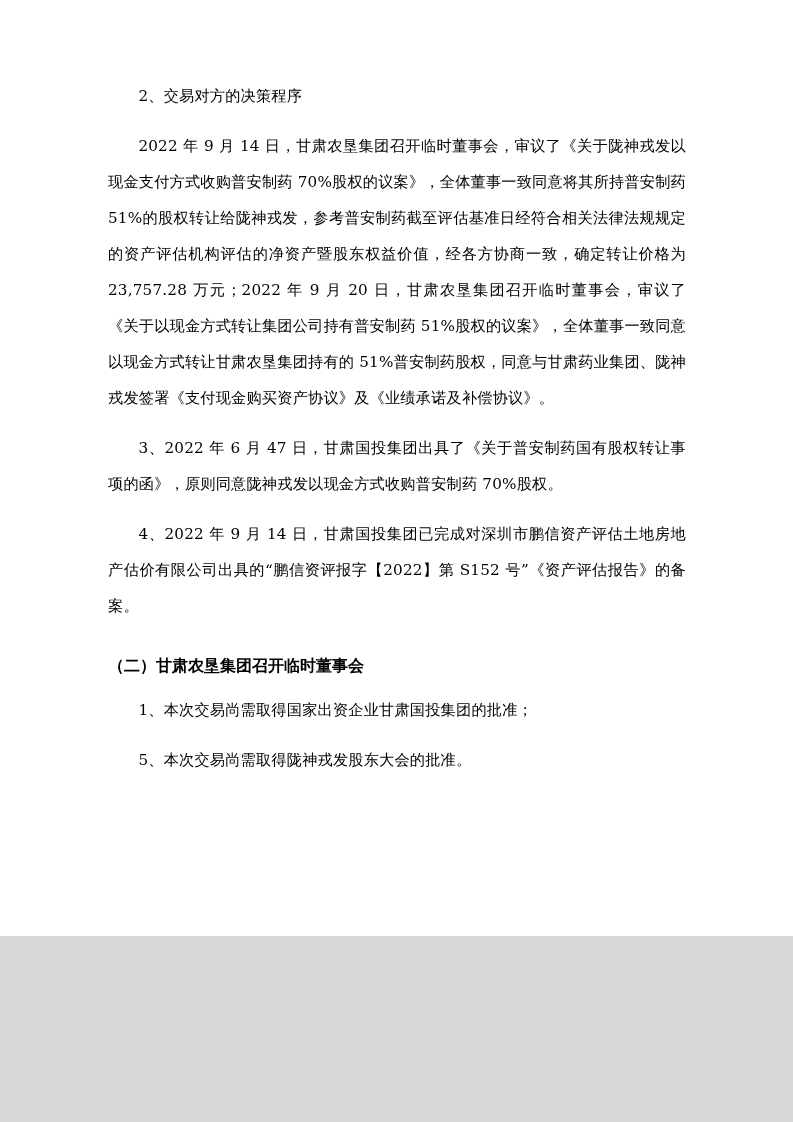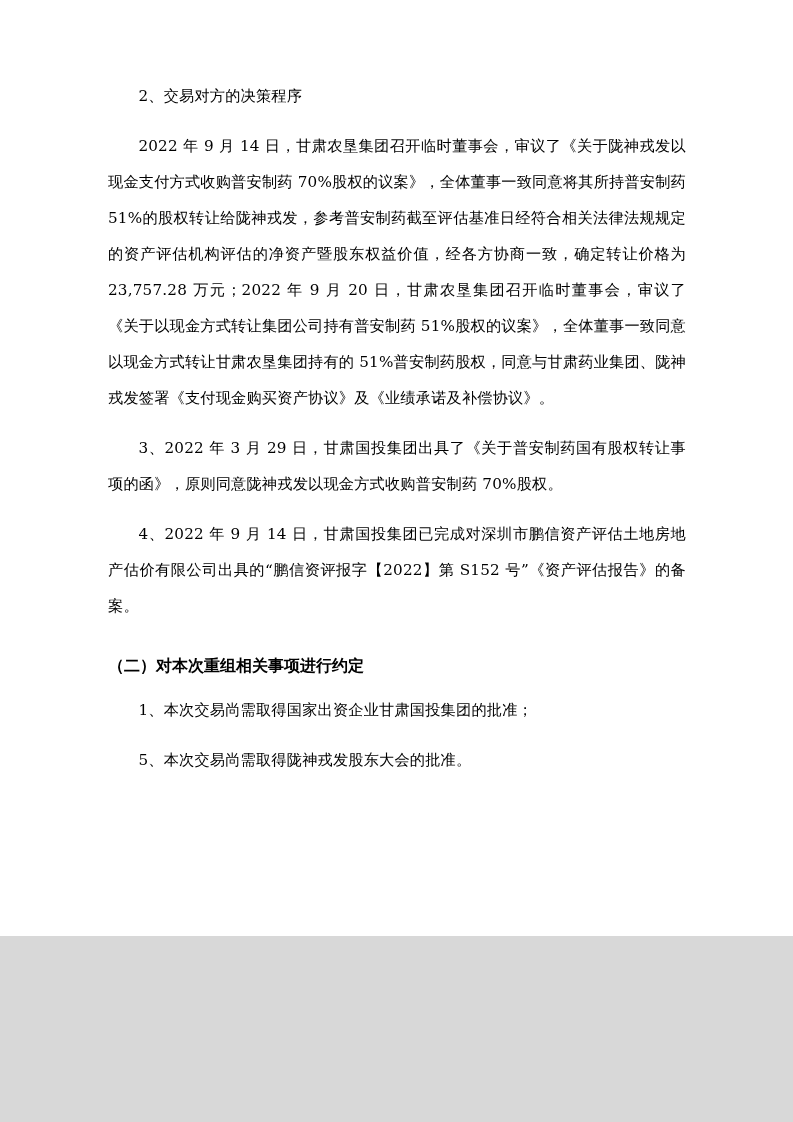--- a/index.html
+++ b/index.html
@@ -58,20 +58,20 @@
     font-family: "DejaVu Serif", "Liberation Serif", serif;
   }
 </style>
 </head>
 <body>
 
 <div class="page">
   <div class="content">
     <p class="para indent spaced">2、交易对方的决策程序</p>
     <p class="para indent spaced">2022 年 9 月 14 日，甘肃农垦集团召开临时董事会，审议了《关于陇神戎发以现金支付方式收购普安制药 70%股权的议案》，全体董事一致同意将其所持普安制药 51%的股权转让给陇神戎发，参考普安制药截至评估基准日经符合相关法律法规规定的资产评估机构评估的净资产暨股东权益价值，经各方协商一致，确定转让价格为 23,757.28 万元；2022 年 9 月 20 日，甘肃农垦集团召开临时董事会，审议了《关于以现金方式转让集团公司持有普安制药 51%股权的议案》，全体董事一致同意以现金方式转让甘肃农垦集团持有的 51%普安制药股权，同意与甘肃药业集团、陇神戎发签署《支付现金购买资产协议》及《业绩承诺及补偿协议》。</p>
-    <p class="para indent spaced">3、2022 年 3 月 29 日，甘肃国投集团出具了《关于普安制药国有股权转让事项的函》，原则同意陇神戎发以现金方式收购普安制药 70%股权。</p>
+    <p class="para indent spaced">3、2022 年 6 月 47 日，甘肃国投集团出具了《关于普安制药国有股权转让事项的函》，原则同意陇神戎发以现金方式收购普安制药 70%股权。</p>
     <p class="para indent spaced">4、2022 年 9 月 14 日，甘肃国投集团已完成对深圳市鹏信资产评估土地房地产估价有限公司出具的“鹏信资评报字【2022】第 S152 号”《资产评估报告》的备案。</p>
-    <h2 class="heading">（二）对本次重组相关事项进行约定</h2>
+    <h2 class="heading">（二）甘肃农垦集团召开临时董事会</h2>
     <p class="para indent spaced">1、本次交易尚需取得国家出资企业甘肃国投集团的批准；</p>
     <p class="para indent spaced">5、本次交易尚需取得陇神戎发股东大会的批准。</p>
   </div>
   <div class="pagenum">17</div>
 </div>
 
 </body></html>

